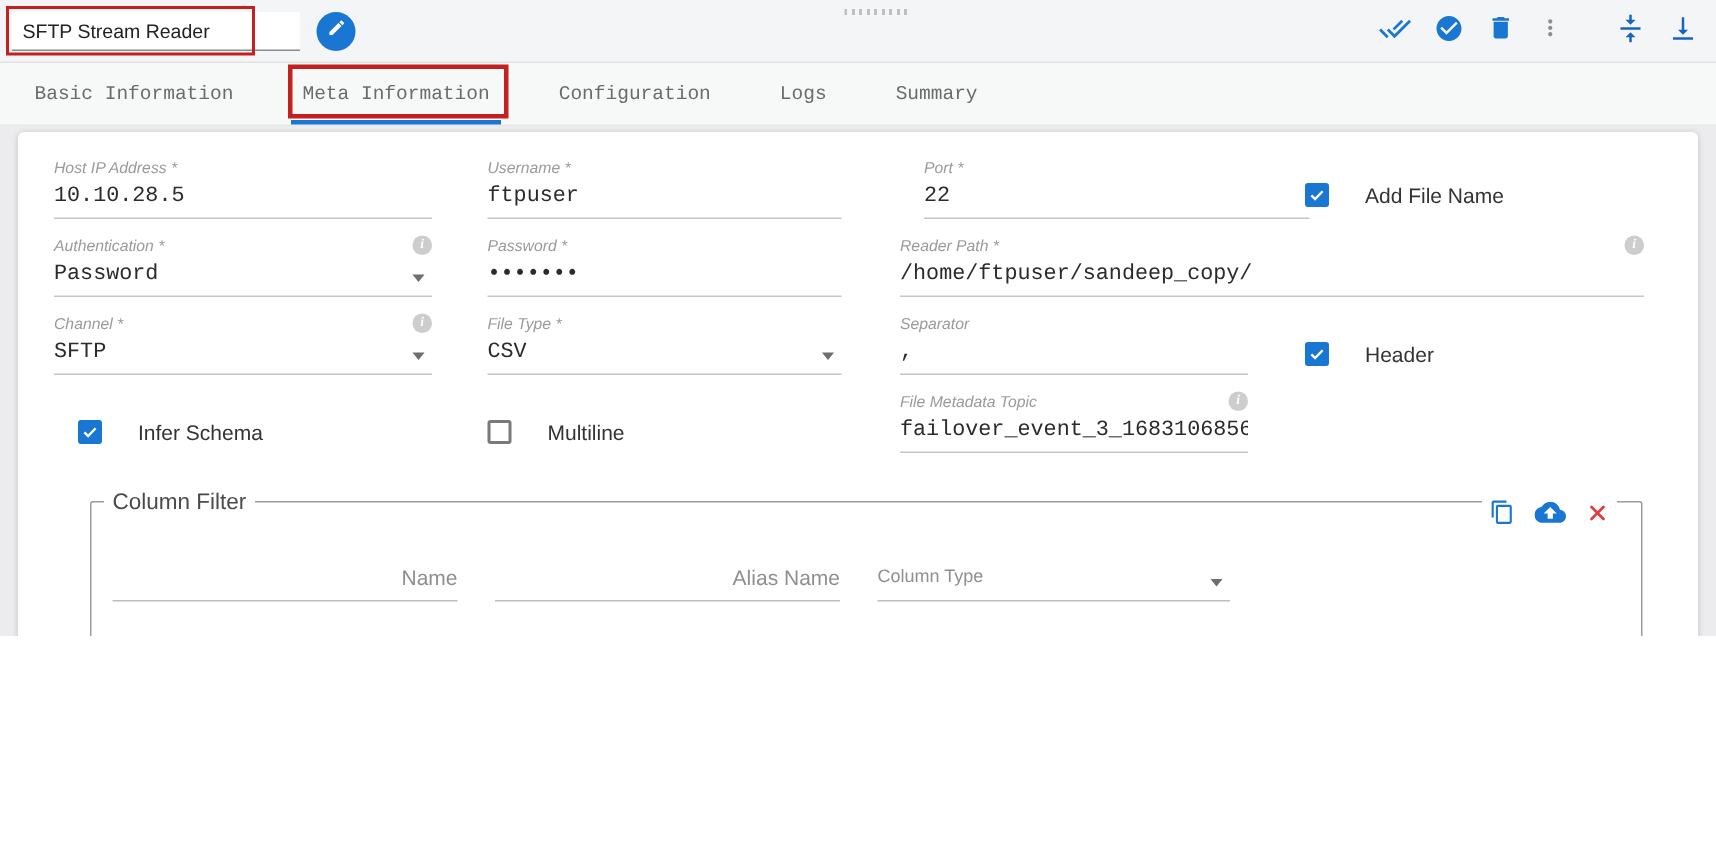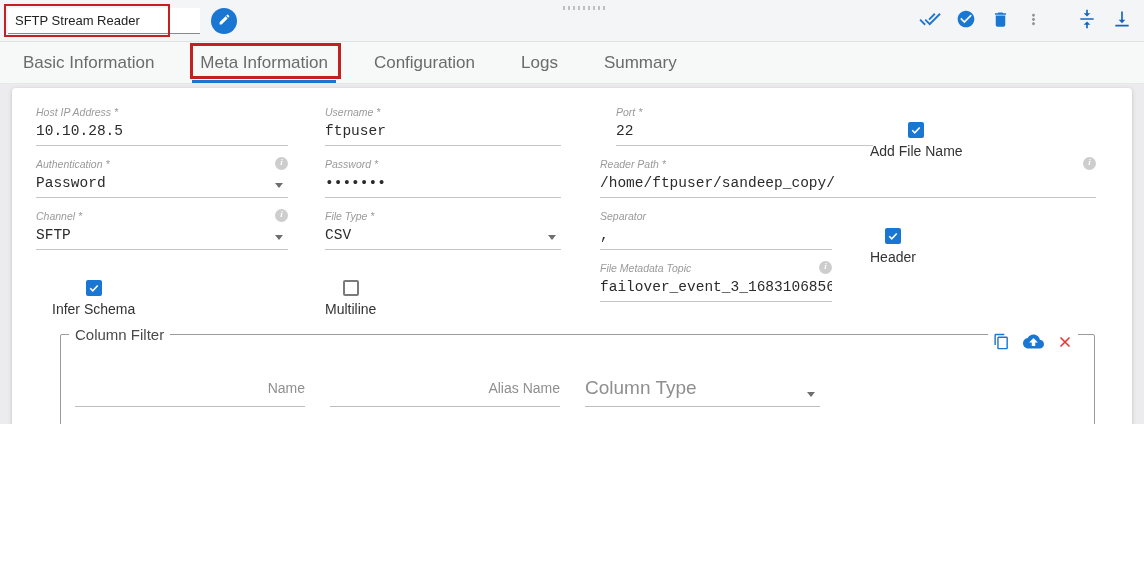--- a/index.html
+++ b/index.html
@@ -12,50 +12,50 @@
   .title-input { width:192px; height:26px; border:none; outline:none; background:#fff; border-bottom:1px solid #8a8a8a; font-family:"Liberation Sans",sans-serif; font-size:13px; color:#222; padding:0 7px; }
   .annotation-box-title { position:absolute; left:-4px; top:-4px; width:166px; height:33px; border:2px solid #c42020; pointer-events:none; }
   .edit-btn { position:absolute; left:211px; top:8px; width:26px; height:26px; border-radius:50%; background:#1976d2; display:flex; align-items:center; justify-content:center; cursor:pointer; }
   .drag-dots { position:absolute; left:563px; top:6px; width:42px; height:4px; background:repeating-linear-gradient(90deg,#bfbfbf 0 2px,transparent 2px 5px); }
   .topbar-actions { position:absolute; right:12px; top:0; height:42px; display:flex; align-items:center; gap:15px; }
   .icon-btn { display:flex; align-items:center; justify-content:center; cursor:pointer; }
   .gap-left { margin-left:20px; }
 
   
   .tabs { position:absolute; left:0; top:42px; width:100%; height:42px; background:#f7f8f8; border-bottom:1px solid #e7e7e9; display:flex; align-items:stretch; padding-left:23px; }
-  .tab { position:relative; display:flex; align-items:center; margin-right:46px; font-size:17px; color:#6b6b6b; cursor:pointer; white-space:nowrap; }
+  .tab { position:relative; display:flex; align-items:center; margin-right:46px; font-size:13px; color:#6b6b6b; cursor:pointer; white-space:nowrap;font-family:Liberation Mono, monospace; }
   .tab.active::after { content:""; position:absolute; left:-8px; right:-8px; bottom:0; height:3px; background:#1976d2; }
   .tab.annotated::before { content:""; position:absolute; left:-10px; right:-13px; top:1px; bottom:4px; border:3px solid #c42020; }
 
   
   .card { position:absolute; left:12px; top:88px; width:1120px; height:457px; background:#fff; border-radius:4px; box-shadow:0 1px 4px rgba(0,0,0,.18); }
 
   .field { position:absolute; }
   .flabel { font-size:10.5px; color:#9a9a9a; margin-bottom:3px;font-style:italic; }
   .fvalue { font-size:14.5px; color:#2b2b2b; padding:2px 0 6px 0; border-bottom:1px solid #c6c6c6; white-space:nowrap; overflow:hidden;font-family:Liberation Mono, monospace; }
   .field .caret { position:absolute; right:5px; bottom:10px; width:0; height:0; border-left:4.5px solid transparent; border-right:4.5px solid transparent; border-top:5px solid #6e6e6e; cursor:pointer; }
   .field .info, .cf .info { position:absolute; right:0; top:-1px; width:13px; height:13px; border-radius:50%; background:#cdcdcd; color:#fff; text-align:center; line-height:13px; font:italic bold 9px "Liberation Serif", serif; cursor:pointer; }
   .info::after { content:"i"; }
 
   
-  .checkbox { position:absolute; display:flex; align-items:center; gap:5px; cursor:pointer;flex-direction:column; }
+  .checkbox { position:absolute; display:flex; align-items:center; gap:24px; cursor:pointer; }
   .checkbox .box { width:16px; height:16px; border:2px solid #7a7a7a; border-radius:2px; background:#fff; display:flex; align-items:center; justify-content:center; }
   .checkbox.checked .box { background:#1976d2; border-color:#1976d2; }
   .checkbox .box svg { display:none; }
   .checkbox.checked .box svg { display:block; }
   .cblabel { font-size:14px; color:#333; }
 
   
   .cf { position:absolute; left:48px; top:238px; width:1035px; height:207px; border:1px solid #9b9b9b; border-radius:2px; }
   .cf legend { font-size:15px; color:#4a4a4a; margin-left:8px; padding:0 6px; }
   .cf-icons { position:absolute; top:-12px; right:16px; display:flex; align-items:center; gap:13px; background:#fff; padding:0 5px; }
   .cf-row { display:flex; gap:25px; margin:30px 0 0 14px; }
   .cf-input { width:230px; border:none; outline:none; border-bottom:1px solid #bdbdbd; font-family:"Liberation Sans",sans-serif; font-size:14px; color:#424242; padding:4px 0 7px 0; background:transparent;text-align:right; }
   .cf-input::placeholder { color:#8f8f8f; opacity:1; }
-  .cf-select { position:relative; width:235px; border-bottom:1px solid #bdbdbd; font-size:19px; color:#8f8f8f; padding:4px 0 7px 0; cursor:pointer; }
+  .cf-select { position:relative; width:235px; border-bottom:1px solid #bdbdbd; font-size:12px; color:#8f8f8f; padding:4px 0 7px 0; cursor:pointer; }
   .cf-select .caret { position:absolute; right:5px; bottom:9px; width:0; height:0; border-left:4.5px solid transparent; border-right:4.5px solid transparent; border-top:5px solid #6e6e6e; }
   .btn-add { margin:26px 0 0 14px; background:#fff; border:1px solid #e3e3e3; border-radius:3px; box-shadow:0 1px 2px rgba(0,0,0,.22); color:#1976d2; font-family:Liberation Serif, serif; font-size:13px; padding:9px 16px; cursor:pointer; }
 </style>
 </head>
 <body>
 
 <div class="app">
 
   <div class="topbar">
     <div class="title-wrap">

